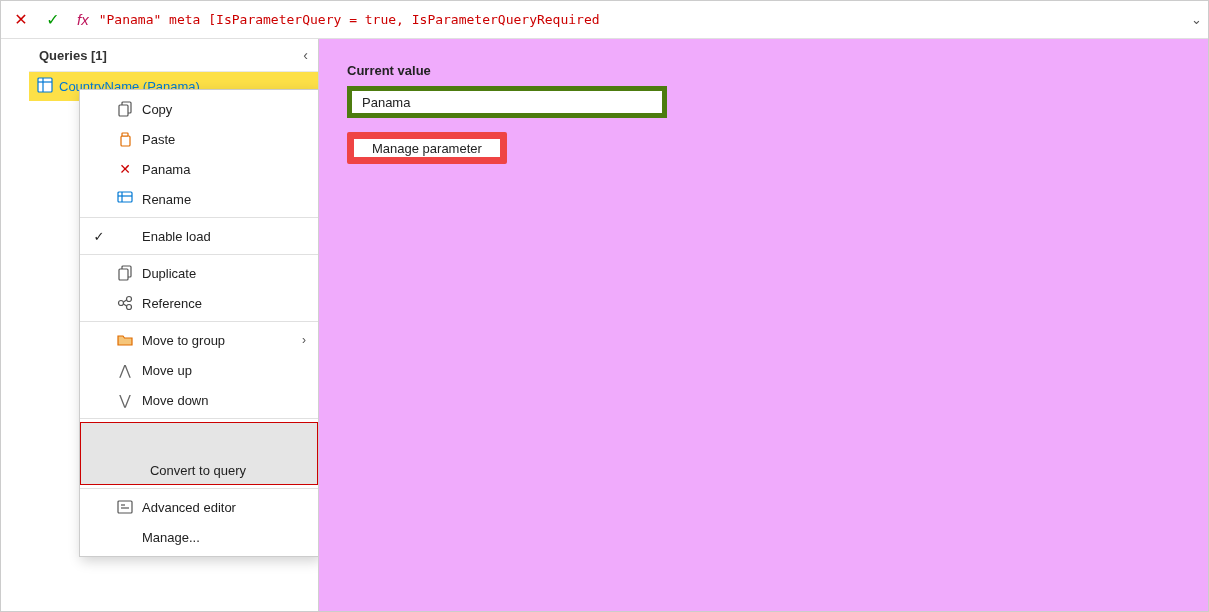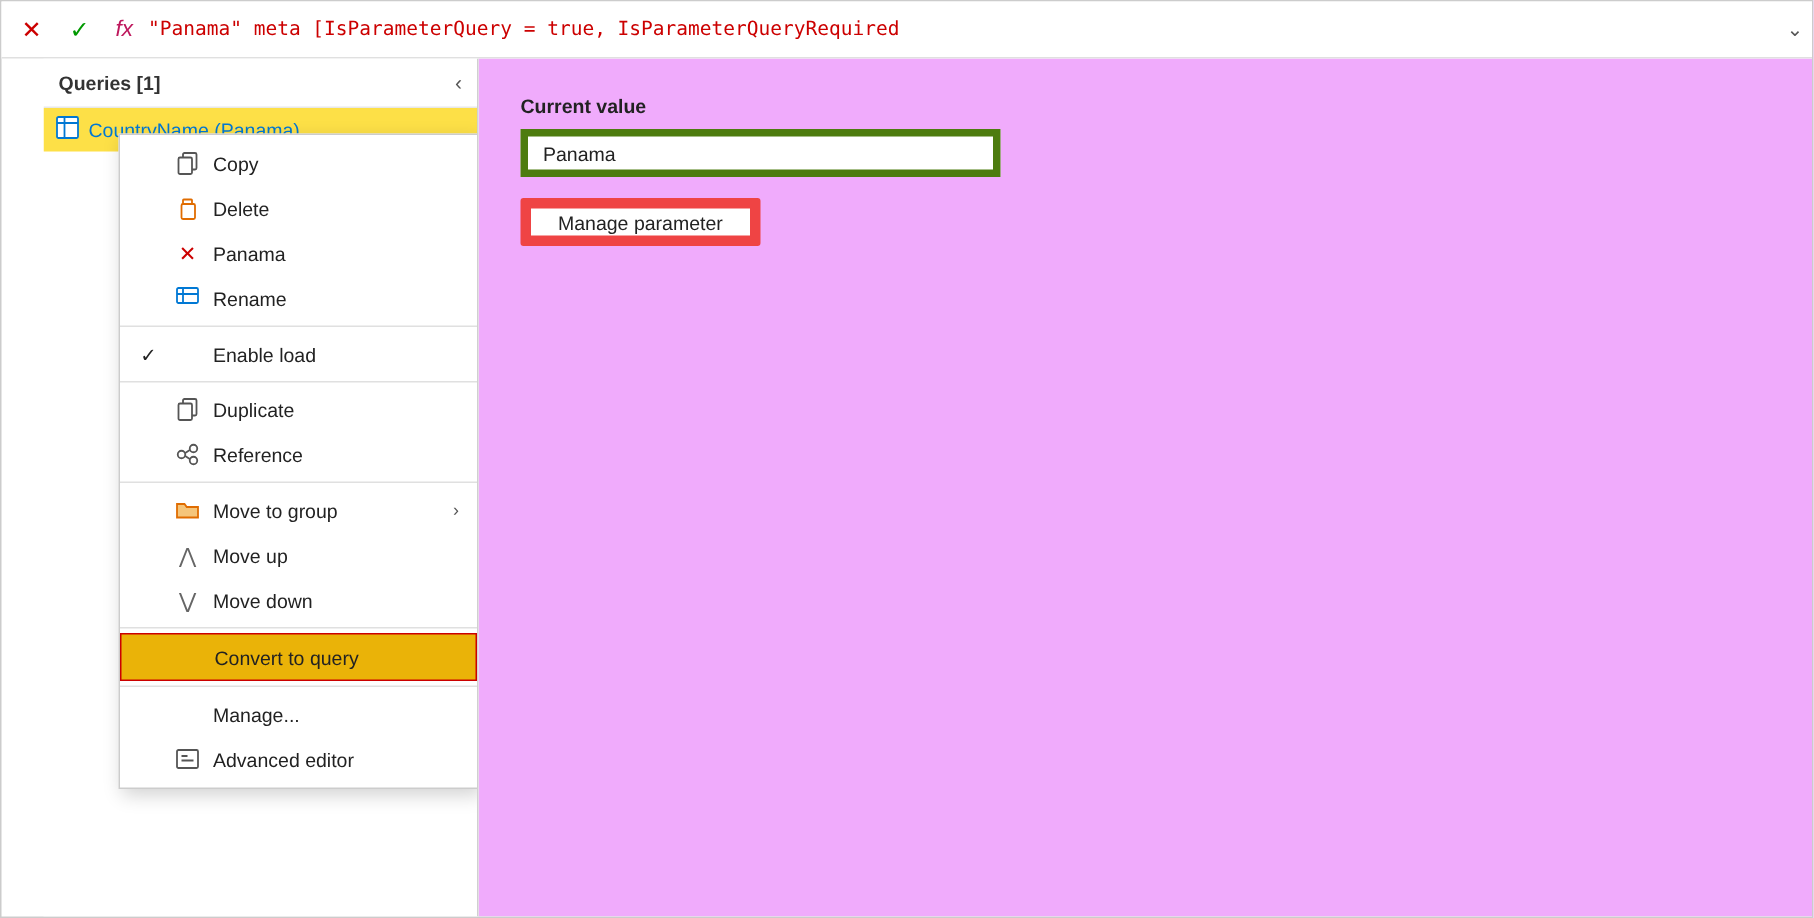--- a/index.html
+++ b/index.html
@@ -124,22 +124,23 @@
       display: flex;
       align-items: center;
       padding: 6px 12px 6px 10px;
       cursor: pointer;
       color: #222;
       font-size: 13px;
       gap: 8px;
       position: relative;
     }
     .ctx-item.highlighted {
-      background: #eab308;
+      background: #e5e5e5;
       border: 1.5px solid #c00;
+      flex-direction: column;
     }
     .ctx-separator {
       border: none;
       border-top: 1px solid #e0e0e0;
       margin: 3px 0;
     }
     .ctx-icon {
       width: 18px;
       height: 18px;
       display: flex;
@@ -245,21 +246,21 @@
         </div>
 
         <div class="ctx-item">
           <span class="ctx-check"></span>
           <span class="ctx-icon">
             <svg width="16" height="16" viewBox="0 0 16 16" fill="none">
               <rect x="4" y="5" width="9" height="10" rx="1" stroke="#e06c00" stroke-width="1.2" fill="white"></rect>
               <rect x="5" y="2" width="6" height="3" rx="0.5" stroke="#e06c00" stroke-width="1.2" fill="white"></rect>
             </svg>
           </span>
-          <span class="ctx-label">Delete</span>
+          <span class="ctx-label">Paste</span>
         </div>
 
         <div class="ctx-item">
           <span class="ctx-check"></span>
           <span class="ctx-icon icon-red">✕</span>
           <span class="ctx-label">Panama</span>
         </div>
 
         <div class="ctx-item">
           <span class="ctx-check"></span>
@@ -338,34 +339,34 @@
         <div class="ctx-item highlighted" style="border:1.5px solid #c00; margin: 2px 0;">
           <span class="ctx-check"></span>
           <span class="ctx-icon"></span>
           <span class="ctx-label">Convert to query</span>
         </div>
 
         <hr class="ctx-separator">
 
         <div class="ctx-item">
           <span class="ctx-check"></span>
-          <span class="ctx-icon"></span>
-          <span class="ctx-label">Manage...</span>
-        </div>
-
-        <div class="ctx-item">
-          <span class="ctx-check"></span>
           <span class="ctx-icon icon-gray">
             <svg width="16" height="16" viewBox="0 0 16 16" fill="none">
               <rect x="1" y="2" width="14" height="12" rx="1" stroke="#555" stroke-width="1.2" fill="white"></rect>
               <line x1="4" y1="6" x2="8" y2="6" stroke="#555" stroke-width="1.2"></line>
               <line x1="4" y1="9" x2="12" y2="9" stroke="#555" stroke-width="1.2"></line>
             </svg>
           </span>
           <span class="ctx-label">Advanced editor</span>
+        </div>
+
+        <div class="ctx-item">
+          <span class="ctx-check"></span>
+          <span class="ctx-icon"></span>
+          <span class="ctx-label">Manage...</span>
         </div>
 
       </div>
     </div>
 
     <div class="right-panel">
       <div class="panel-label">Current value</div>
       <input class="current-value-input" type="text" value="Panama" style="">
       <button class="manage-param-btn">Manage parameter</button>
     </div>

